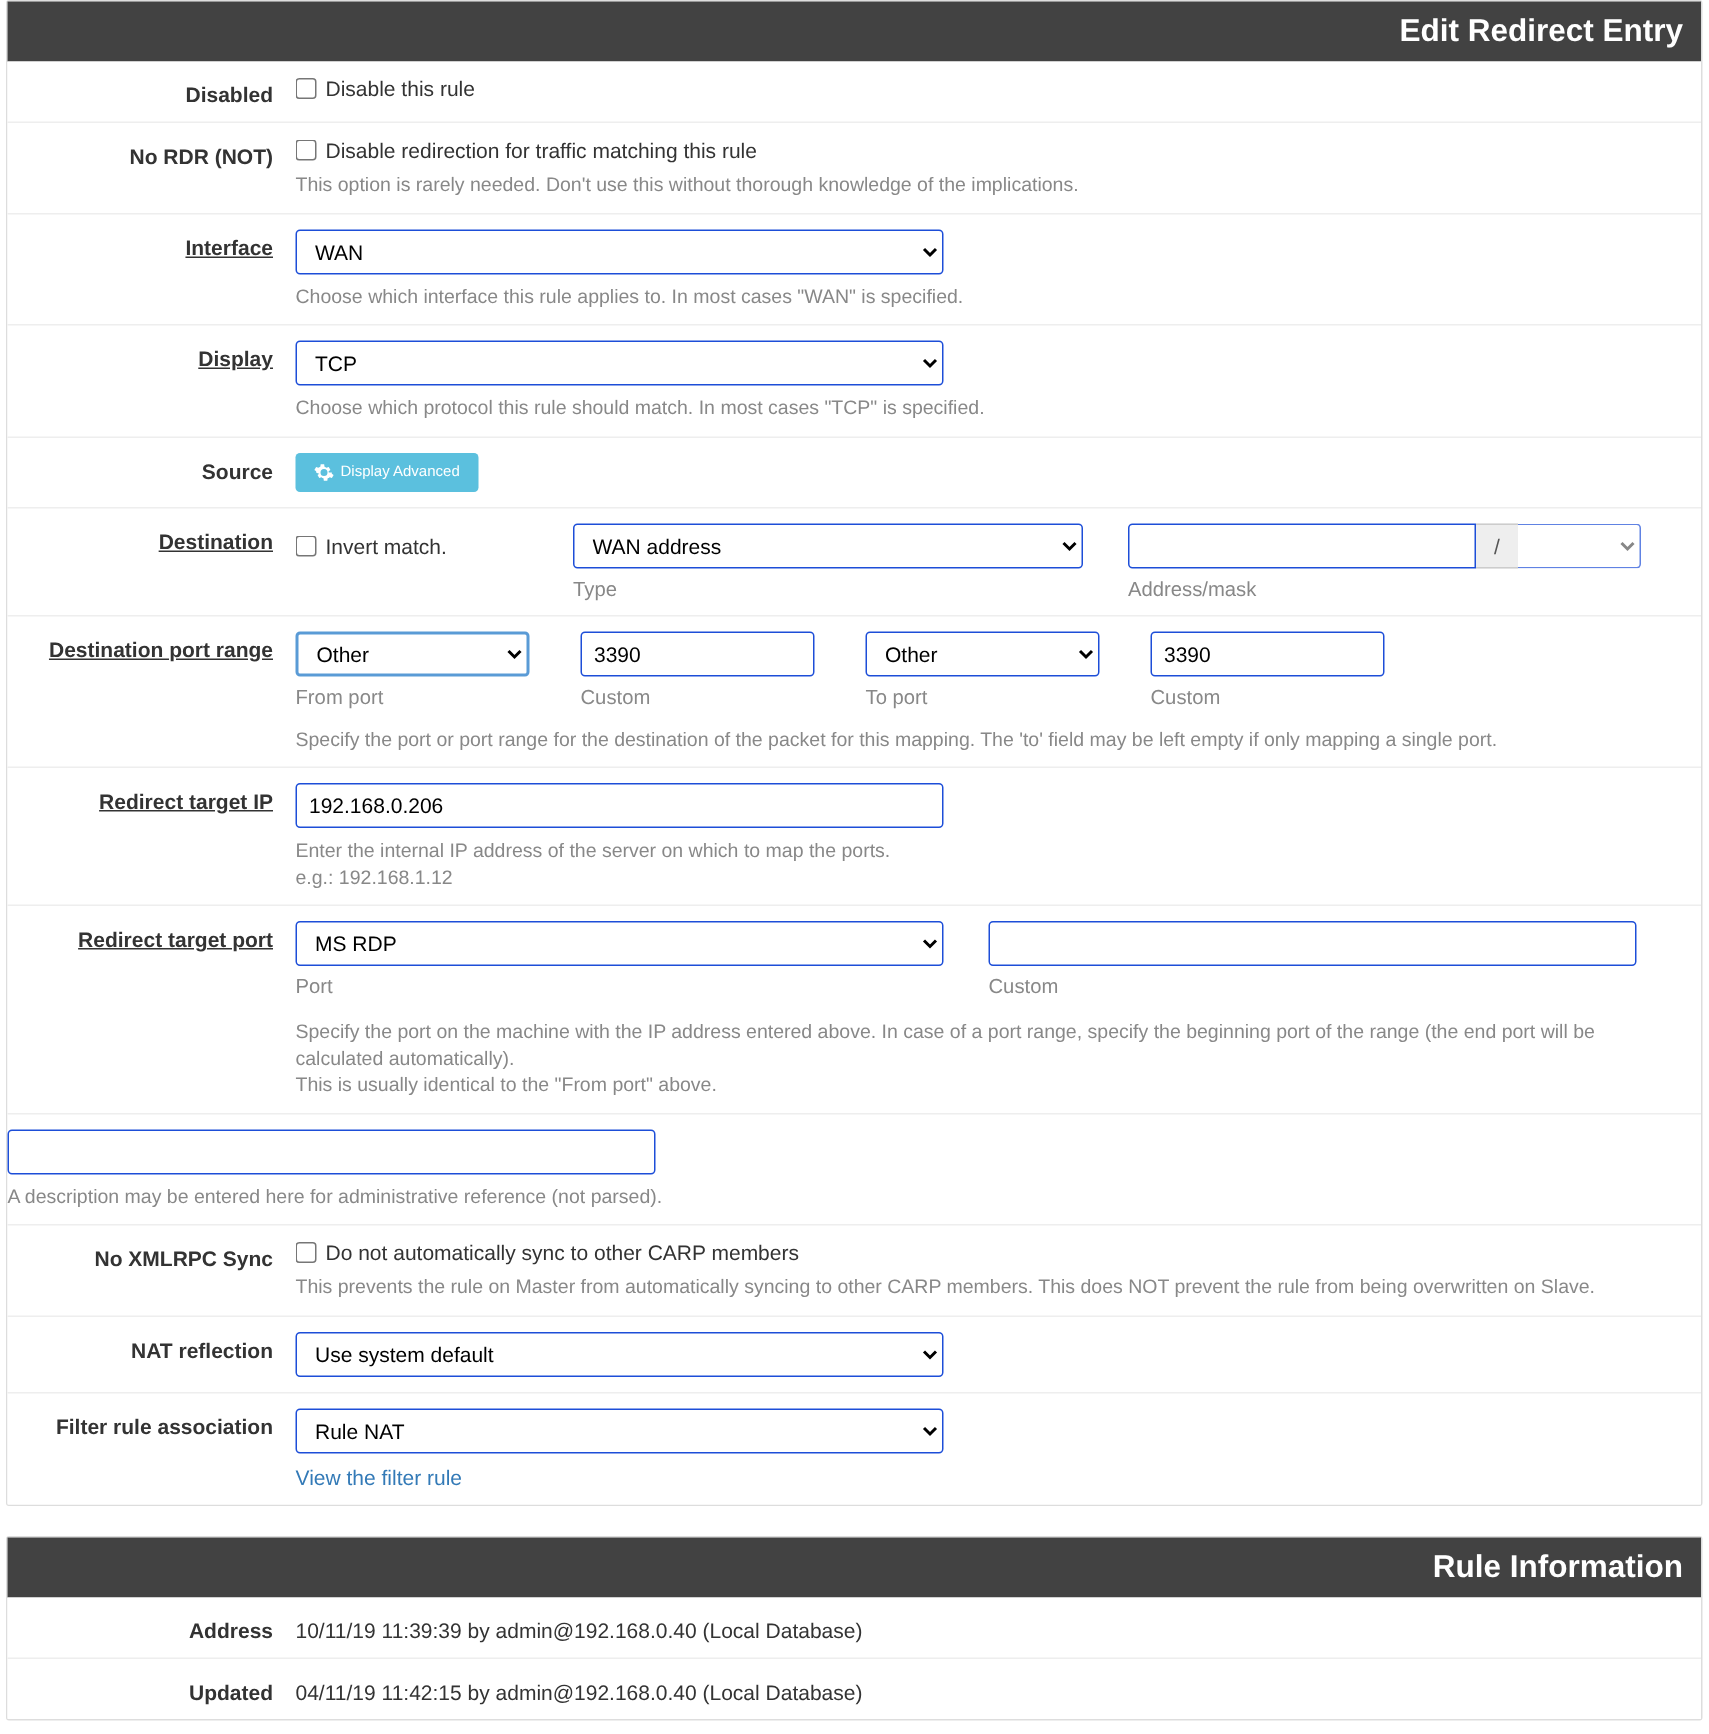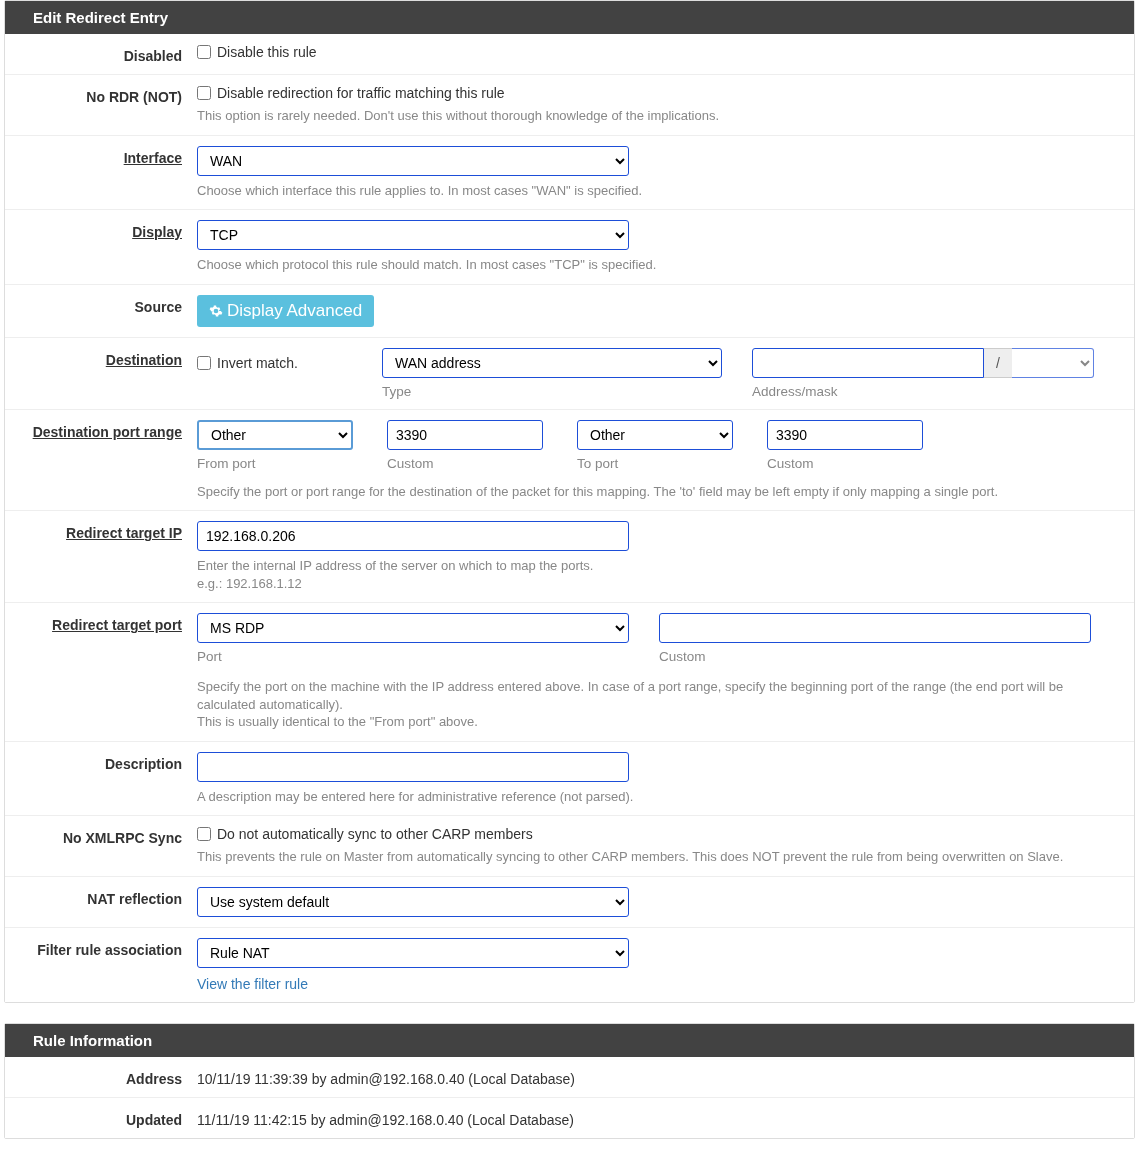--- a/index.html
+++ b/index.html
@@ -11,23 +11,24 @@
     width: 1139px;
   }
   .panel {
     border: 1px solid #ddd;
     border-radius: 2px;
     margin: 0 4px 20px 4px;
   }
   .panel-heading {
     background: #424242;
     color: #fff;
-    padding: 8px 28px;
+    padding: 8px 12px;
     font-weight: bold;
-    font-size: 15px;
+    font-size: 21px;
+    text-align: right;
   }
   .panel-body {
     background: #fff;
   }
   .form-group {
     display: flex;
     border-bottom: 1px solid #eee;
     padding: 10px 0;
   }
   .form-group:last-child { border-bottom: none; }
@@ -68,21 +69,21 @@
   .disabled-input {
     background: #eee;
     color: #555;
   }
   .btn {
     display: inline-flex;
     align-items: center;
     border: none;
     border-radius: 3px;
     padding: 6px 12px;
-    font-size: 17px;
+    font-size: 10px;
     cursor: pointer;
   }
   .btn-info {
     background: #5bc0de;
     color: #fff;
   }
   .btn-info svg { margin-right: 4px; }
   .checkbox-row {
     display: flex;
     align-items: center;
@@ -245,21 +246,20 @@
             <input class="form-control disabled-input" style="width: 432px;" disabled="">
             <div class="sub-label">Custom</div>
           </div>
         </div>
         <div class="help-text" style="white-space:pre-line;margin-top:14px;">Specify the port on the machine with the IP address entered above. In case of a port range, specify the beginning port of the range (the end port will be calculated automatically).
 This is usually identical to the "From port" above.</div>
       </div>
     </div>
 
     <div class="form-group">
-      <div class="col-label">Description</div>
       <div class="col-content">
         <input class="form-control w-420" style="">
         <div class="help-text">A description may be entered here for administrative reference (not parsed).</div>
       </div>
     </div>
 
     <div class="form-group">
       <div class="col-label">No XMLRPC Sync</div>
       <div class="col-content">
         <label class="checkbox-row">
@@ -294,16 +294,16 @@
 
 <div class="panel">
   <div class="panel-heading">Rule Information</div>
   <div class="panel-body">
     <div class="form-group">
       <div class="col-label">Address</div>
       <div class="col-content" style="padding-top:4px;">10/11/19 11:39:39 by admin@192.168.0.40 (Local Database)</div>
     </div>
     <div class="form-group">
       <div class="col-label">Updated</div>
-      <div class="col-content" style="padding-top:4px;">11/11/19 11:42:15 by admin@192.168.0.40 (Local Database)</div>
+      <div class="col-content" style="padding-top:4px;">04/11/19 11:42:15 by admin@192.168.0.40 (Local Database)</div>
     </div>
   </div>
 </div>
 
 </body></html>

